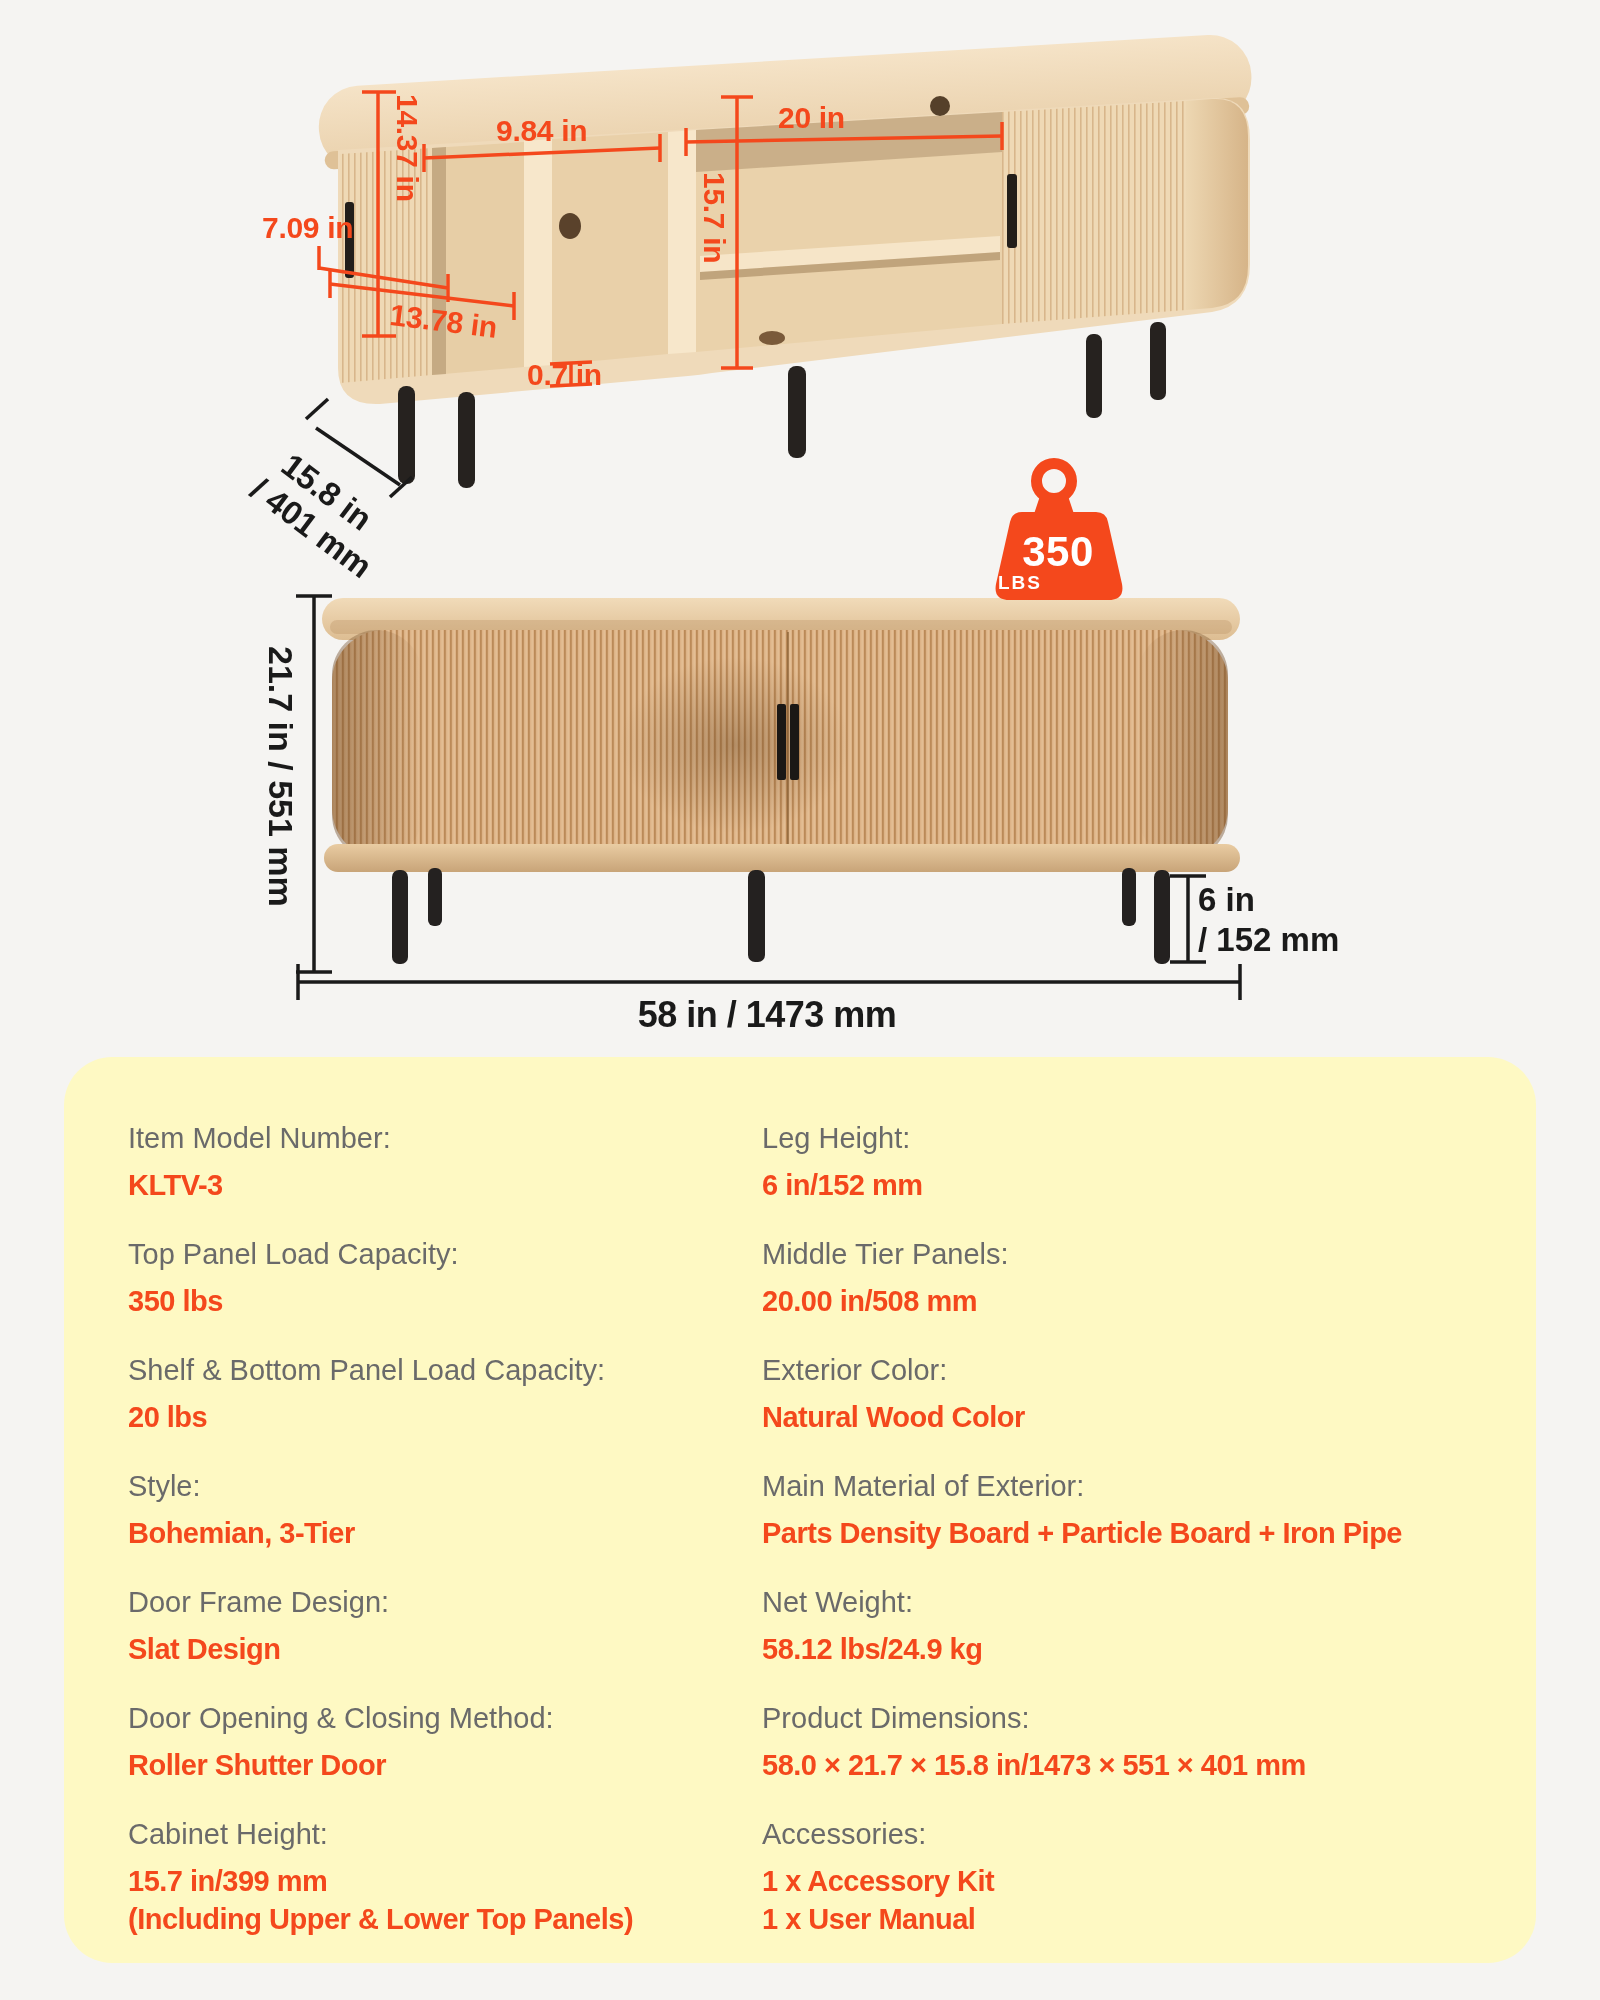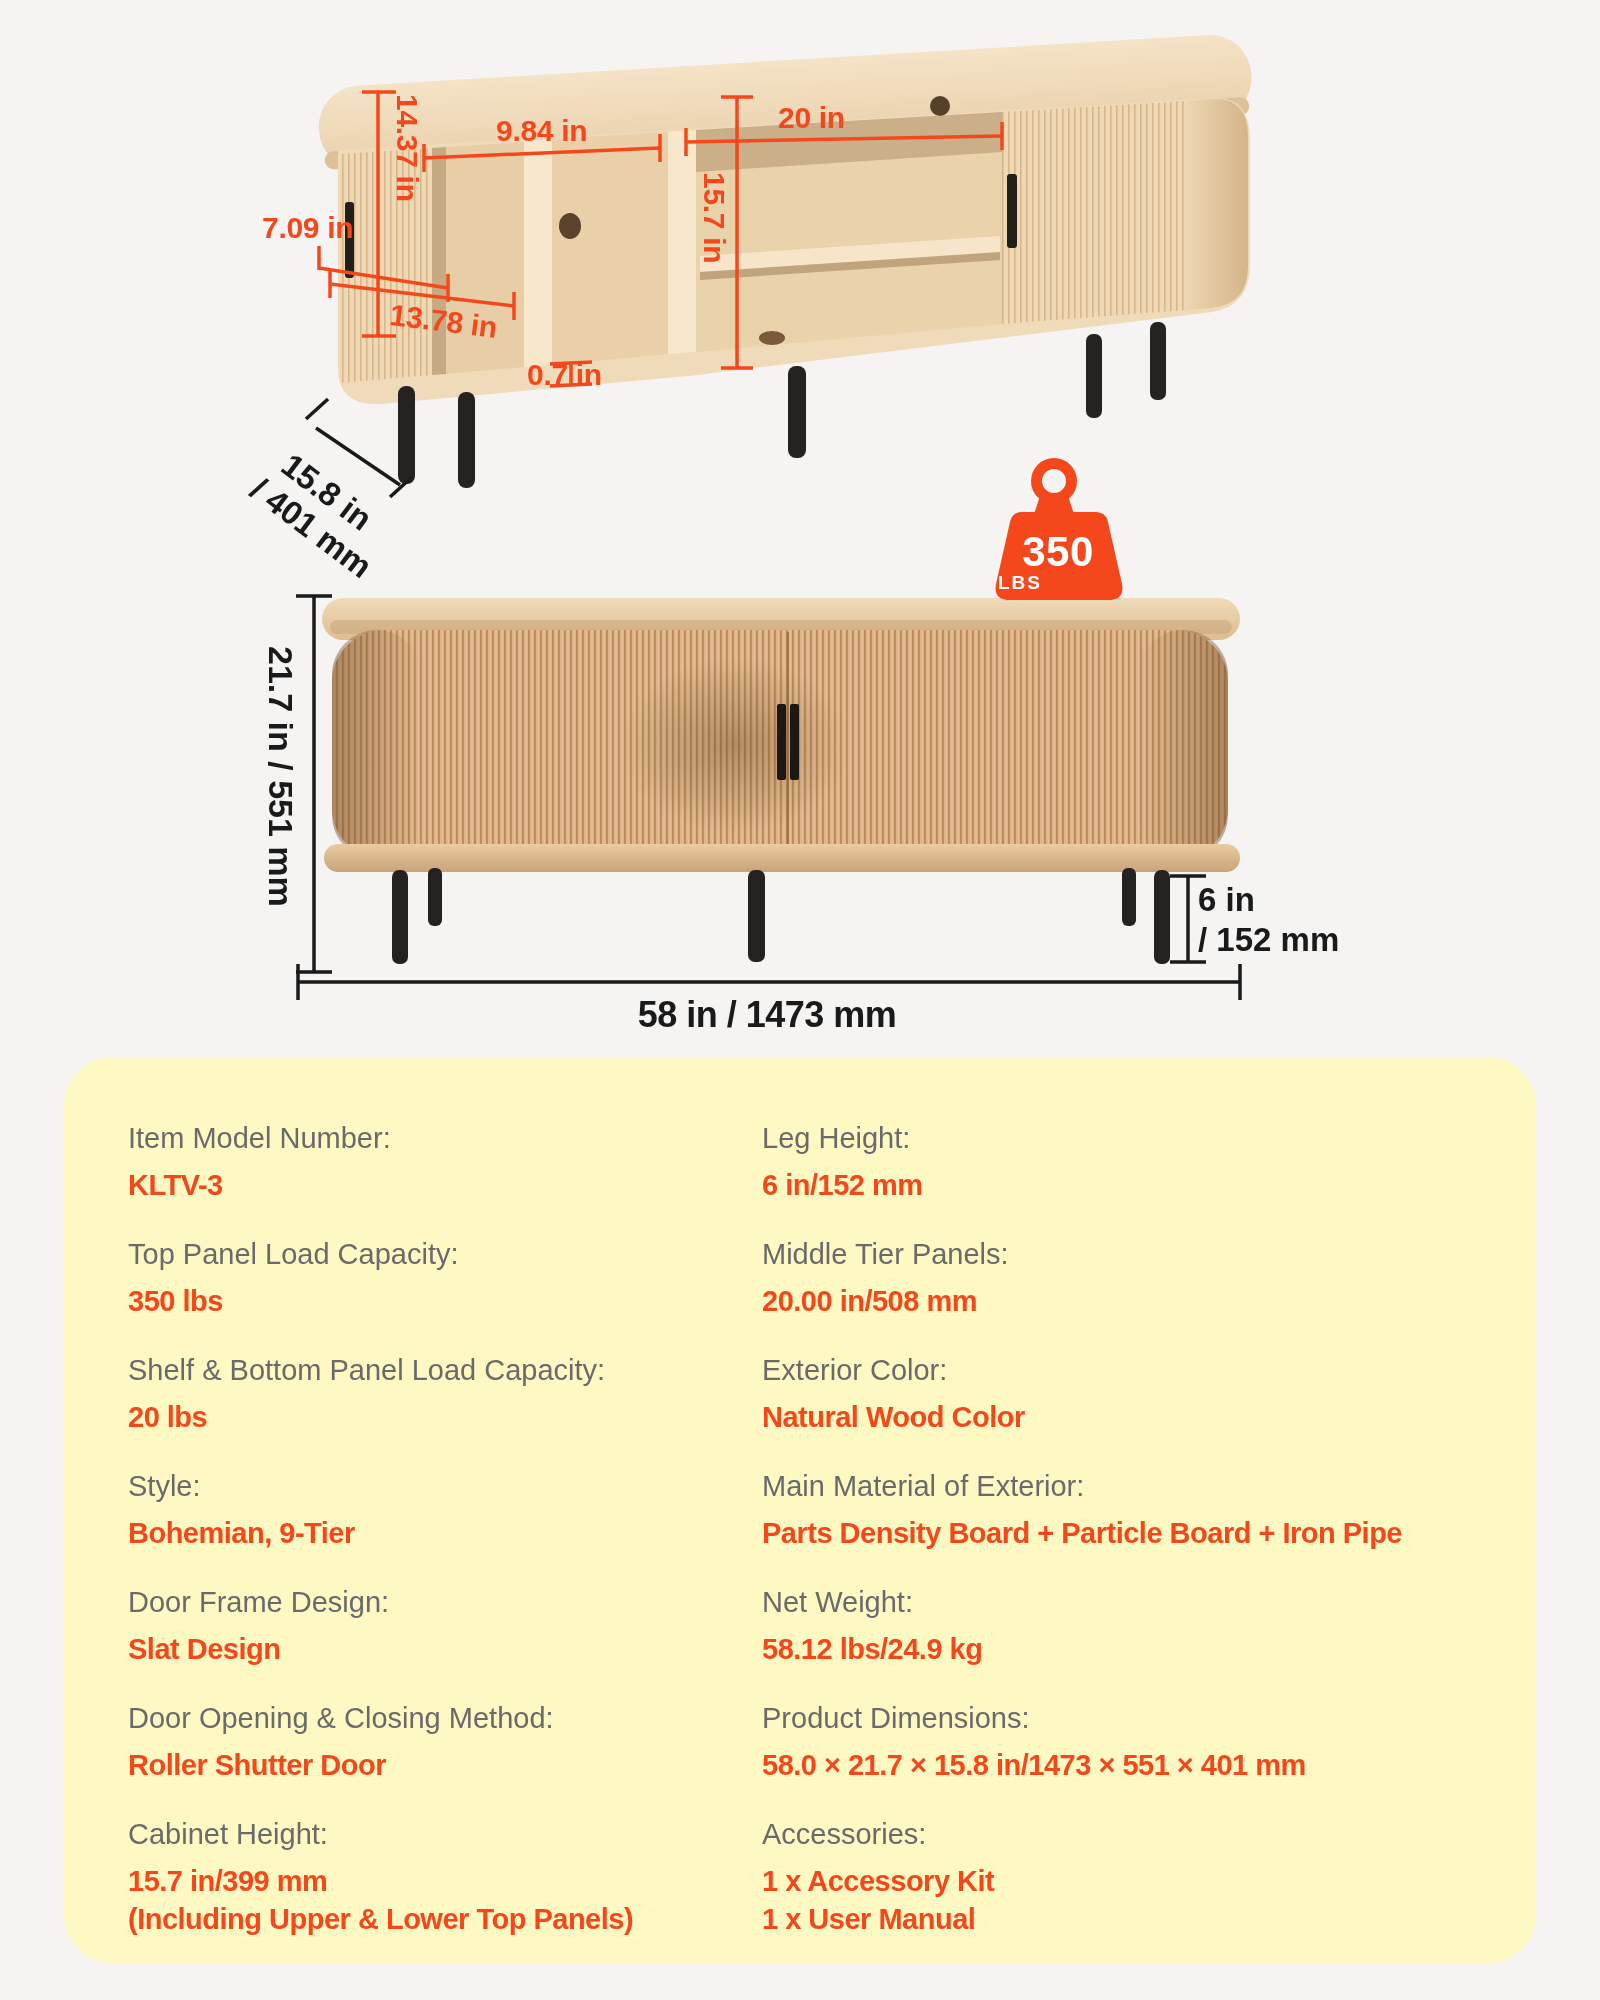--- a/index.html
+++ b/index.html
@@ -216,21 +216,21 @@
       <div class="spec-row">
         <div class="spec-label">Top Panel Load Capacity:</div>
         <div class="spec-value">350 lbs</div>
       </div>
       <div class="spec-row">
         <div class="spec-label">Shelf &amp; Bottom Panel Load Capacity:</div>
         <div class="spec-value">20 lbs</div>
       </div>
       <div class="spec-row">
         <div class="spec-label">Style:</div>
-        <div class="spec-value">Bohemian, 9-Tier</div>
+        <div class="spec-value">Bohemian, 3-Tier</div>
       </div>
       <div class="spec-row">
         <div class="spec-label">Door Frame Design:</div>
         <div class="spec-value">Slat Design</div>
       </div>
       <div class="spec-row">
         <div class="spec-label">Door Opening &amp; Closing Method:</div>
         <div class="spec-value">Roller Shutter Door</div>
       </div>
       <div class="spec-row">

